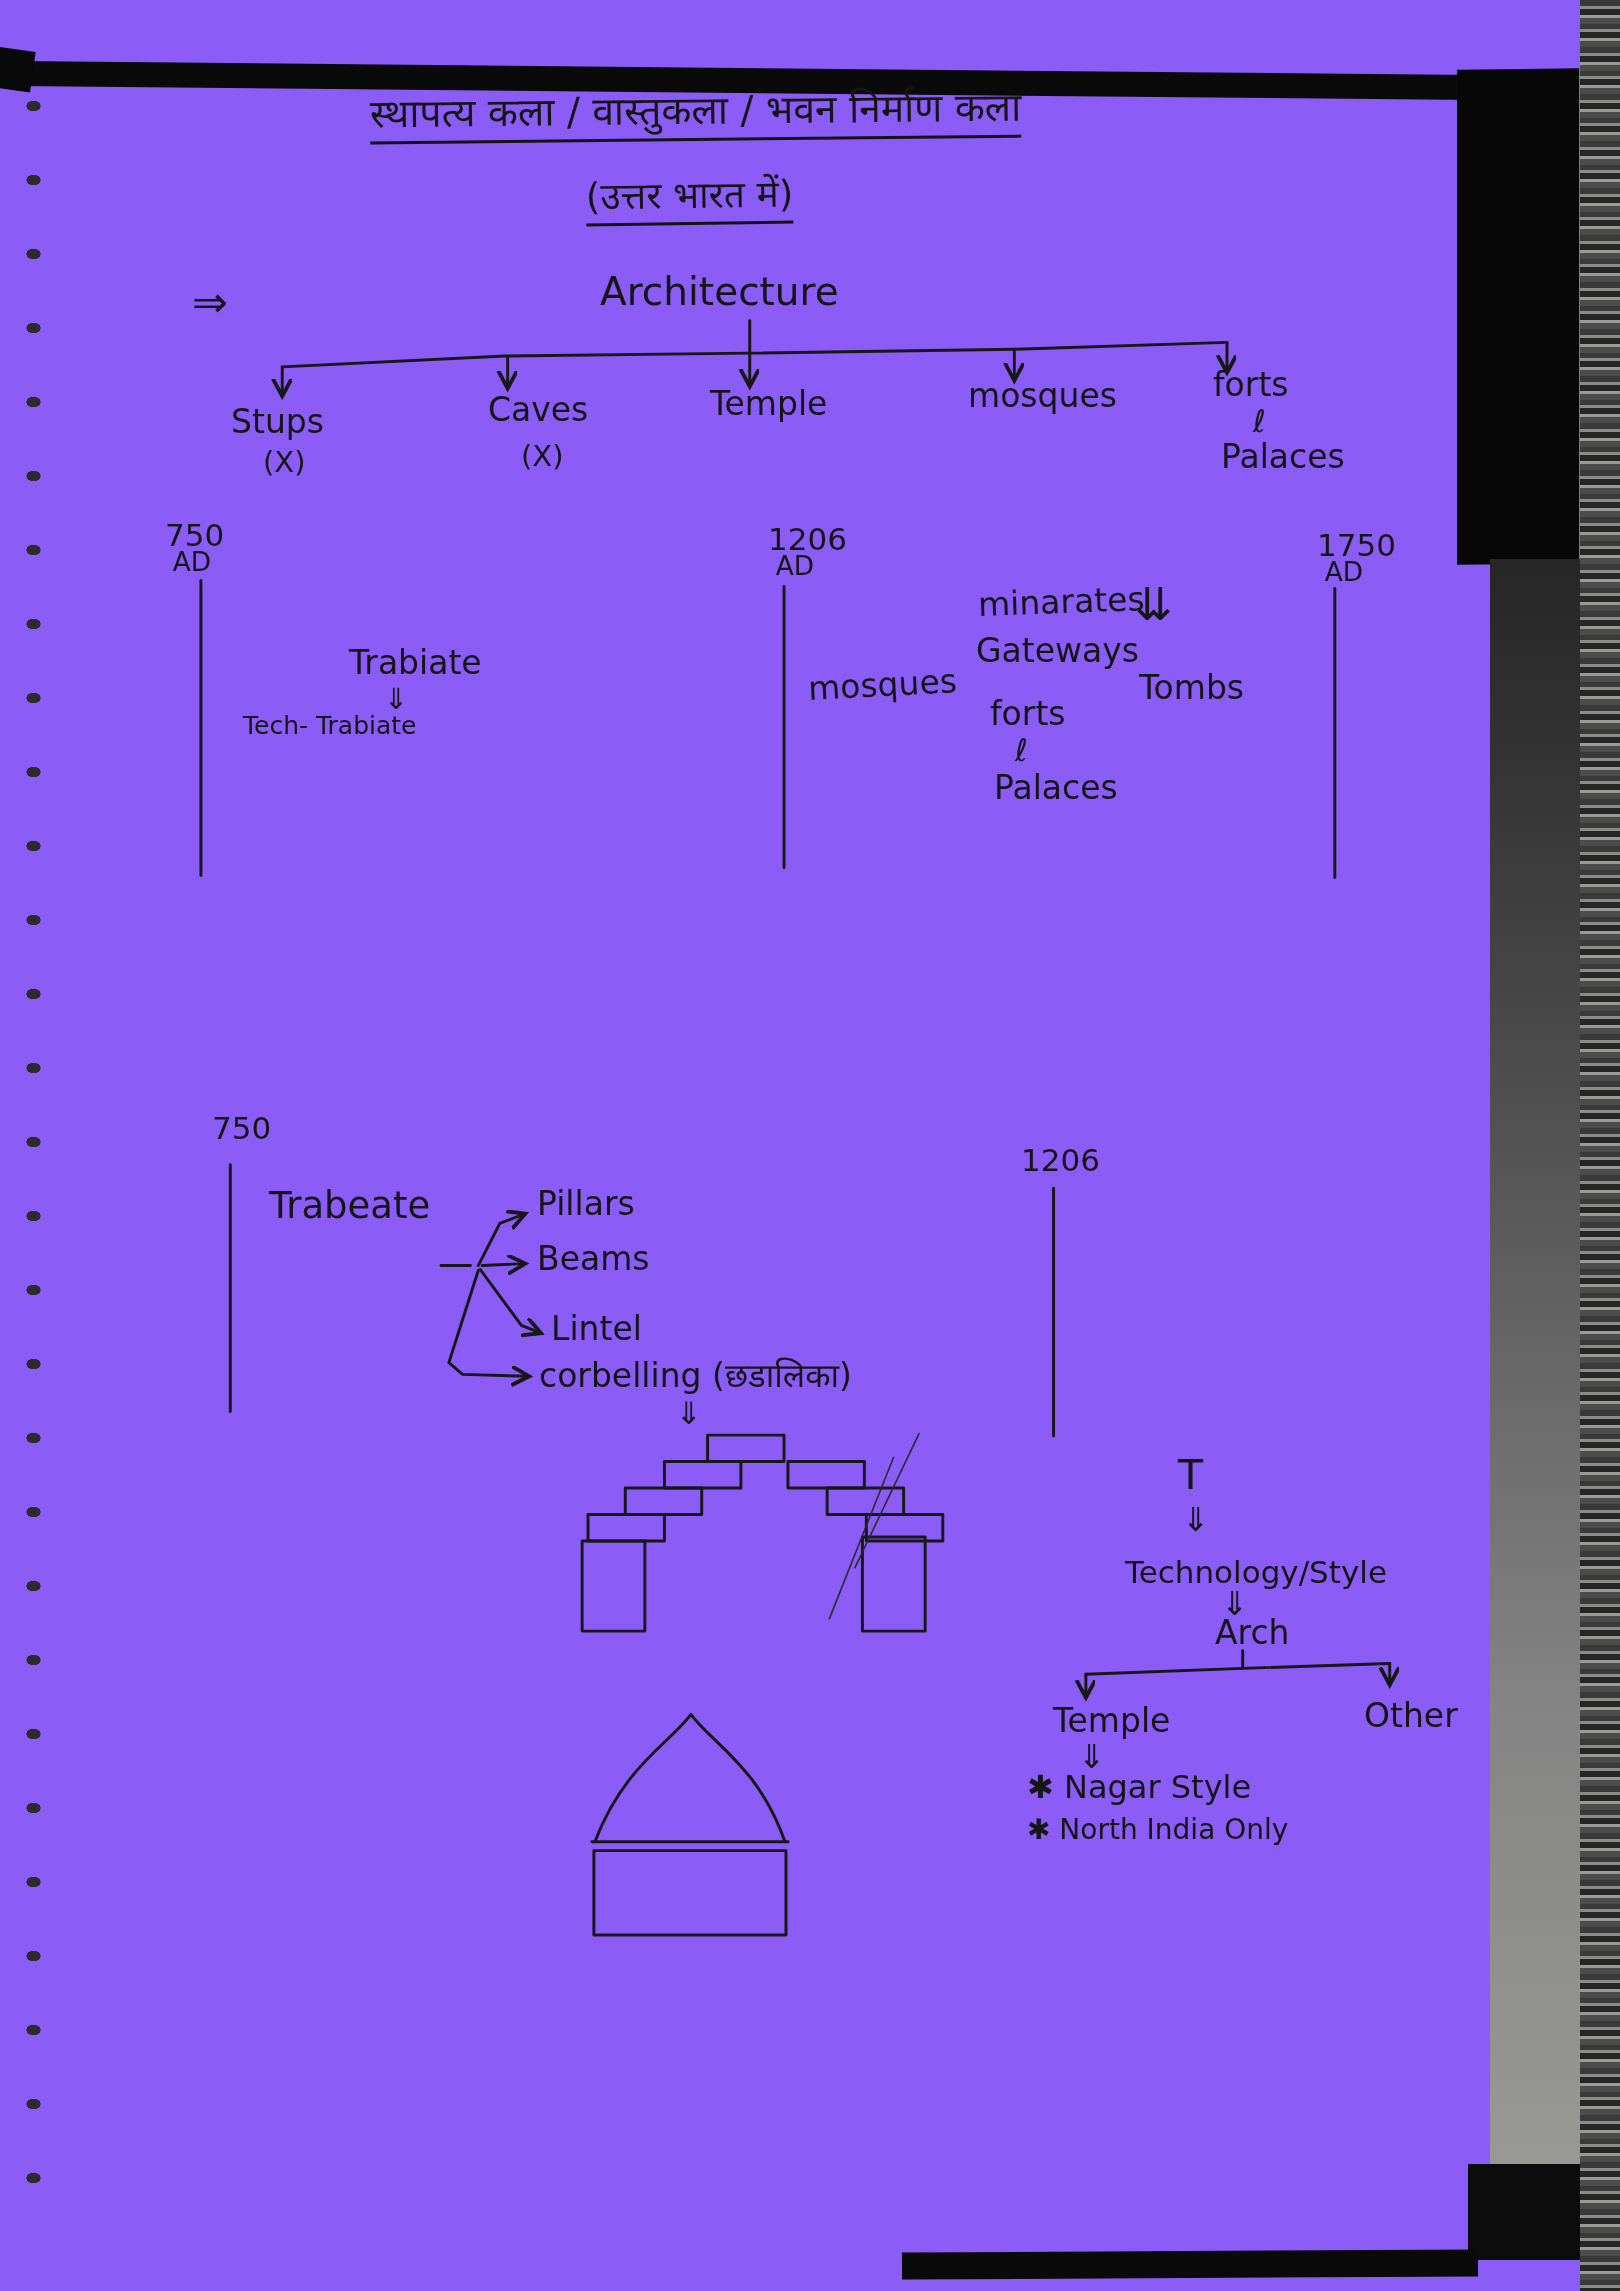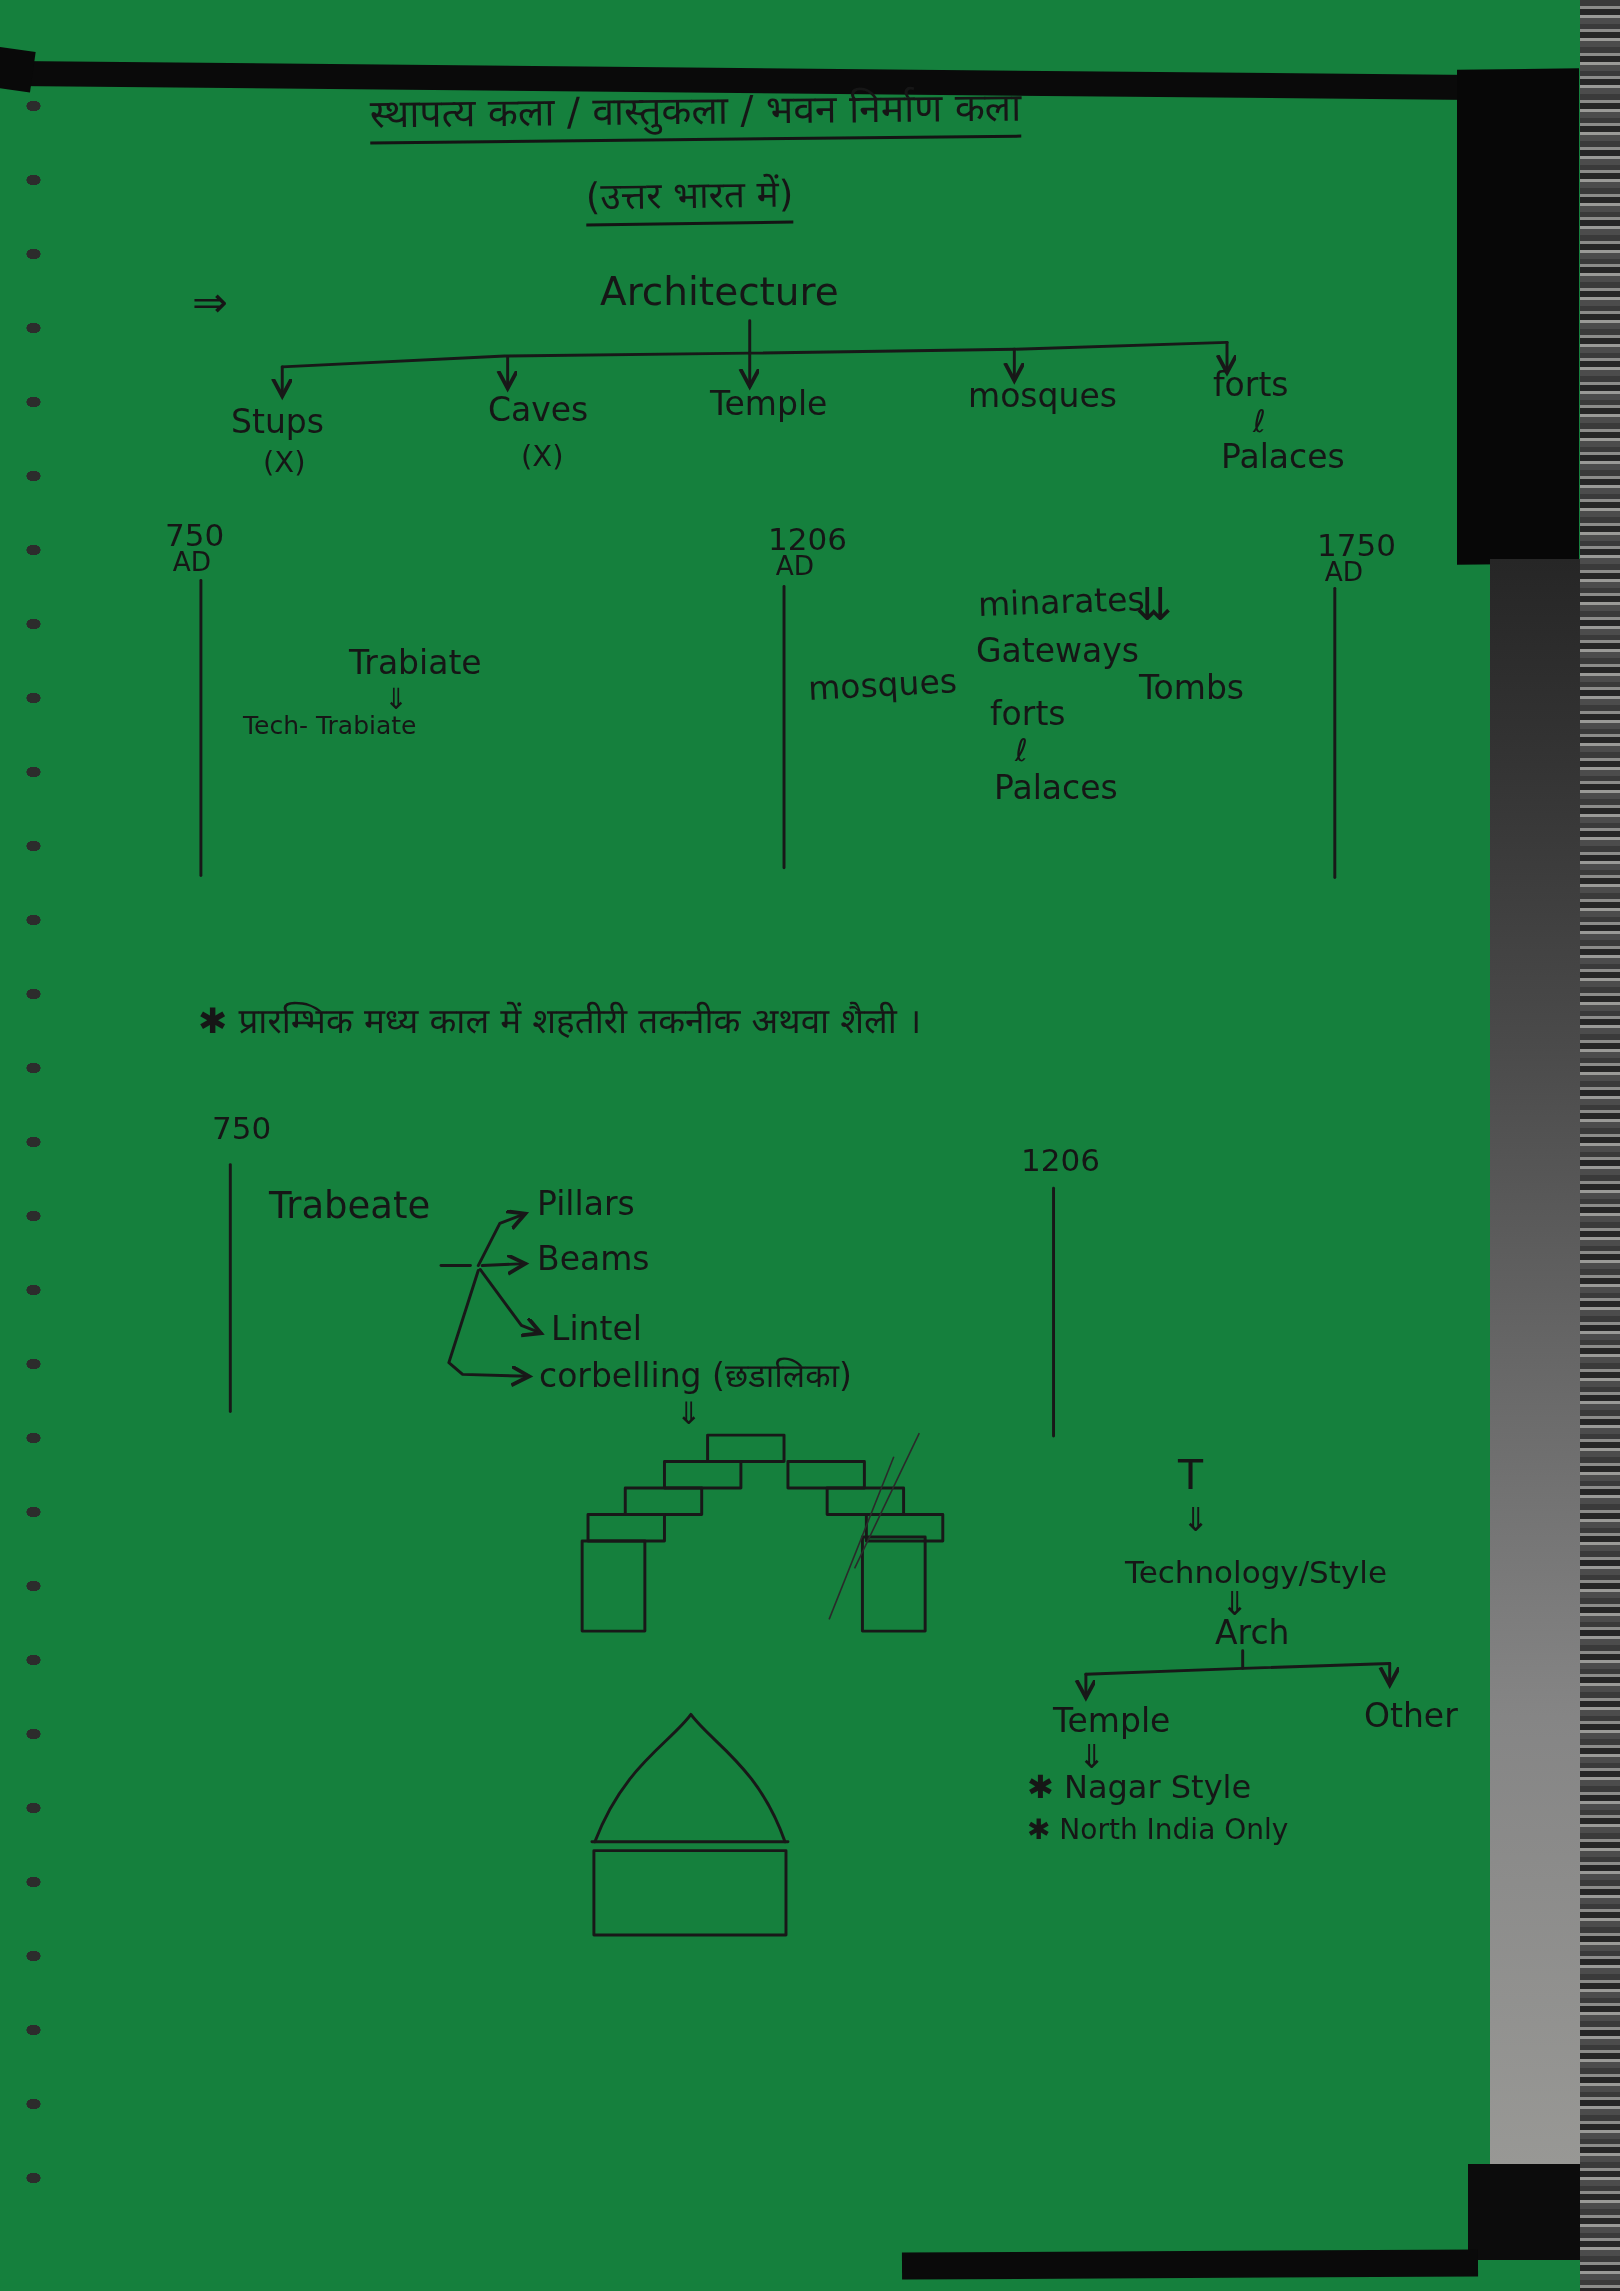--- a/index.html
+++ b/index.html
@@ -1,17 +1,17 @@
 <!DOCTYPE html>
 <html><head>
 <meta charset="utf-8">
 <style>
   html,body{margin:0;padding:0;}
   body{width:1620px;height:2292px;background:#e8e8e6;font-family:"DejaVu Sans",sans-serif;}
-  #page{position:relative;width:1620px;height:2292px;background:#15803d;overflow:hidden;}
+  #page{position:relative;width:1620px;height:2292px;background:#8b5cf6;overflow:hidden;}
   .hw{position:absolute;color:#161616;font-family:"DejaVu Sans",sans-serif;white-space:nowrap;line-height:1.1;}
   .ul{border-bottom:3.9px solid #141414;padding-bottom:4.9px;}
   svg.overlay{position:absolute;left:0;top:0;pointer-events:none;}
   .ink{stroke:#181818;stroke-width:3;fill:none;stroke-linecap:round;stroke-linejoin:round;}
   .thin{stroke:#2a2a2a;stroke-width:1.6;}
   .yr span{display:block;line-height:.95;}
   .yr .era{font-size:.85em;margin-left:7.8px;}
   
   .artifact{position:absolute;}
   #top-bar{left:11.8px;top:61px;width:1555px;height:24.5px;background:#0a0a0a;transform:rotate(.55deg);transform-origin:left center;border-radius:2.9px;}
@@ -138,21 +138,20 @@
   <span class="hw" style="left:243px;top:712px;font-size:25px">Tech-  Trabiate</span>
   <span class="hw" style="left:808px;top:667px;font-size:33px;transform:rotate(-3deg)">mosques</span>
   <span class="hw" style="left:978px;top:584px;font-size:33px;transform:rotate(-2deg)">minarates</span>
   <span class="hw" style="left:1135px;top:580px;font-size:45px">⇊</span>
   <span class="hw" style="left:976px;top:633px;font-size:33px">Gateways</span>
   <span class="hw" style="left:990px;top:696px;font-size:33px">forts</span>
   <span class="hw" style="left:1015px;top:733px;font-size:31px">ℓ</span>
   <span class="hw" style="left:994px;top:770px;font-size:33px">Palaces</span>
   <span class="hw" style="left:1139px;top:670px;font-size:33px">Tombs</span>
 
-  <span class="hw" style="left:198px;top:1002px;font-size:35px">✱ प्रारम्भिक मध्य काल में शहतीरी तकनीक अथवा शैली ।</span>
 
   <span class="hw" style="left:212px;top:1111px;font-size:31px">750</span>
   <span class="hw" style="left:1021px;top:1143px;font-size:31px">1206</span>
   <span class="hw" style="left:269px;top:1186px;font-size:37px">Trabeate</span>
   <span class="hw" style="left:537px;top:1186px;font-size:33px">Pillars</span>
   <span class="hw" style="left:537px;top:1241px;font-size:33px">Beams</span>
   <span class="hw" style="left:551px;top:1311px;font-size:33px">Lintel</span>
   <span class="hw" style="left:539px;top:1358px;font-size:33px">corbelling (छडालिका)</span>
   <span class="hw" style="left:676px;top:1396px;font-size:31px">⇓</span>
 

